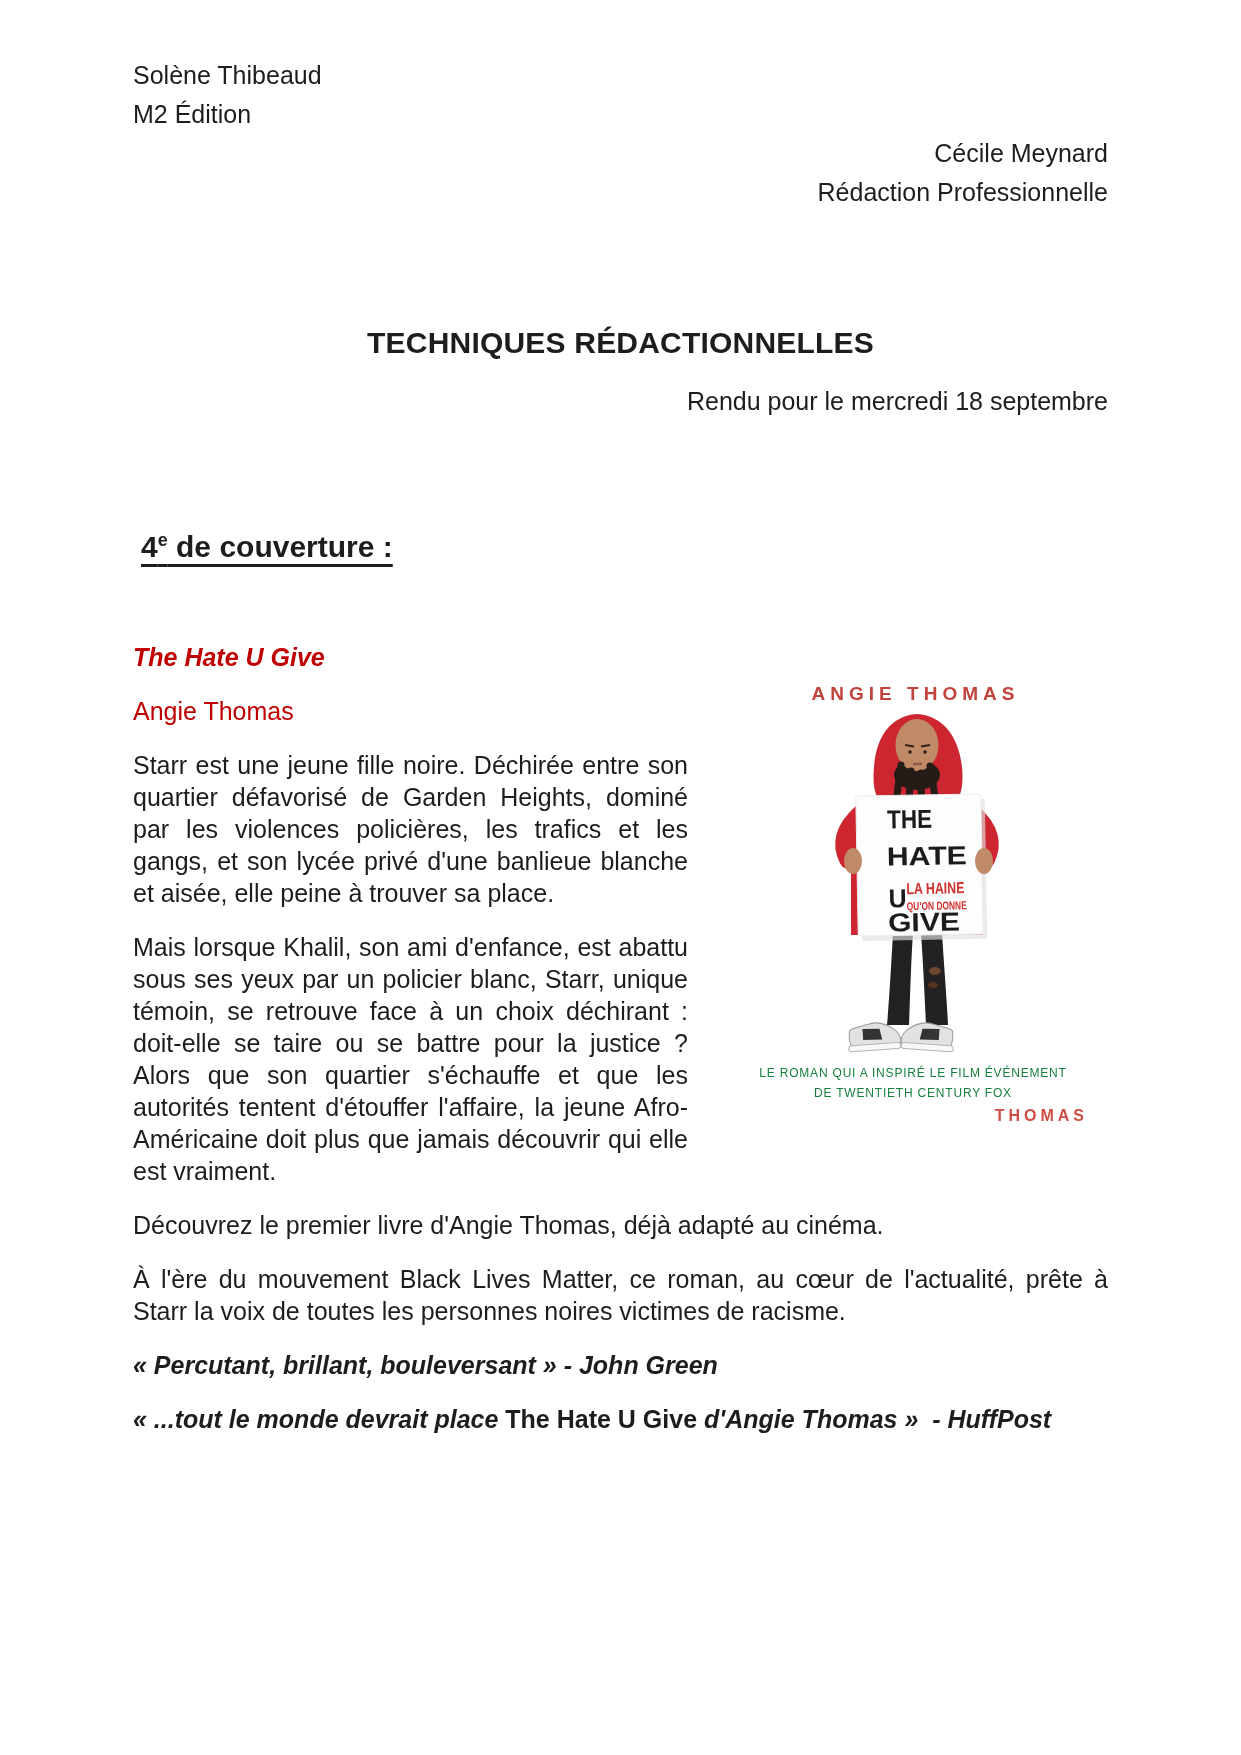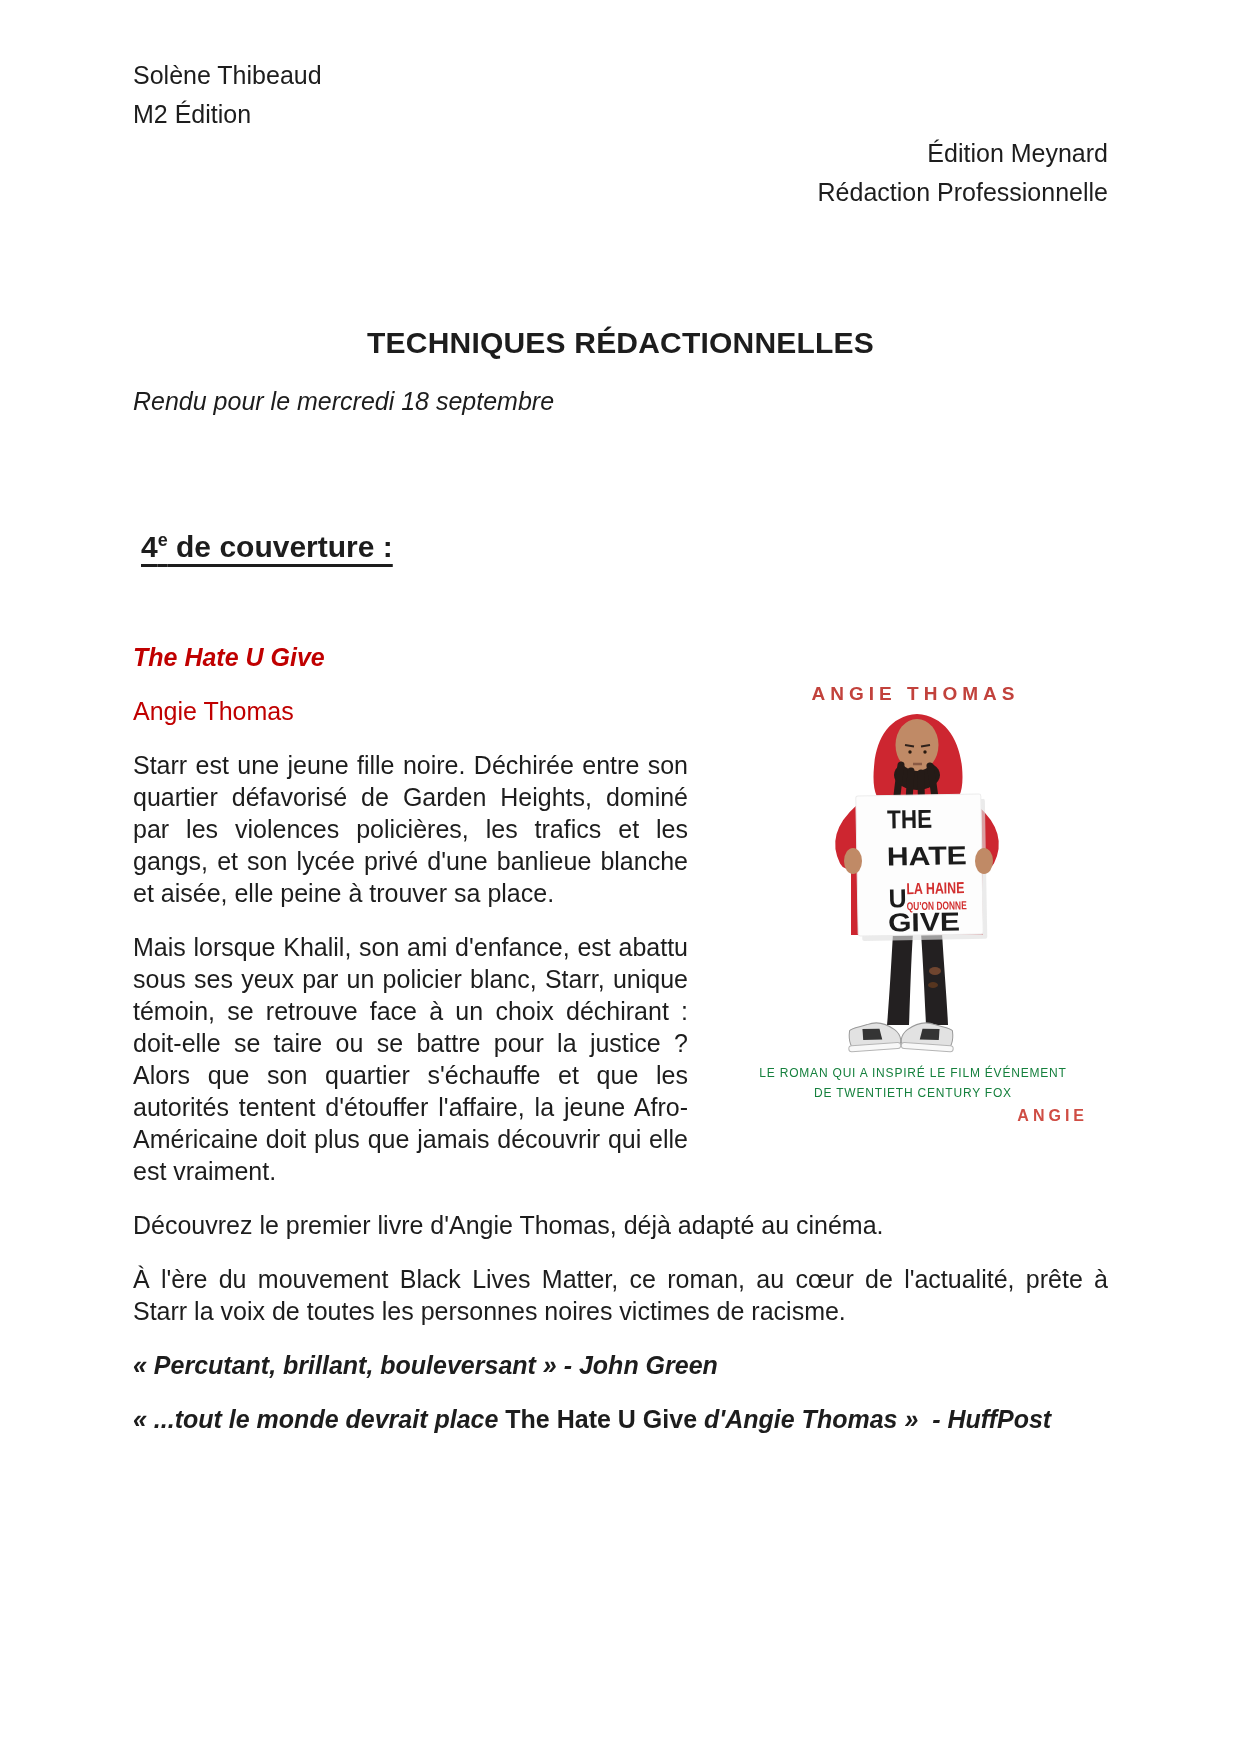--- a/index.html
+++ b/index.html
@@ -11,21 +11,21 @@
   .page {
     box-sizing: border-box;
     width: 1241px; height: 1755px;
     padding: 56px 133px 0 133px;
     overflow: hidden;
     background: #ffffff;
   }
   .doc-header { display: flex; justify-content: space-between; font-size: 25px; line-height: 39px; flex-direction: column; }
   .doc-header .hdr-right { text-align: right; }
   .doc-title { margin: 112px 0 0; text-align: center; font-size: 30px; line-height: 38px; font-weight: 700; letter-spacing: .2px; }
-  .doc-subtitle { margin-top: 22px; text-align: left; font-size: 25px; line-height: 34px; font-style: italic; }
+  .doc-subtitle { margin-top: 22px; text-align: right; font-size: 25px; line-height: 34px; }
   .section-heading {
     margin: 102px 8px 0; font-size: 30px; line-height: 40px; font-weight: 700;
     text-decoration: underline; text-underline-offset: 7px; text-decoration-thickness: 2.5px;
   }
   .section-heading .sup { font-size: 18px; vertical-align: 11px; }
   .cover {
     float: right; width: 420px; height: 516px; box-sizing: border-box;
     padding: 42px 0 0 30px; text-align: center;
   }
   .cover-author { font-size: 19px; line-height: 22px; letter-spacing: 5px; text-indent: 5px; font-weight: 600; color: #c2423c; }
@@ -43,21 +43,21 @@
 <body>
 
 <div class="page">
 
   <div class="doc-header">
     <div class="hdr-left">
       <div>Solène Thibeaud</div>
       <div>M2 Édition</div>
     </div>
     <div class="hdr-right">
-      <div>Édition Meynard</div>
+      <div>Cécile Meynard</div>
       <div>Rédaction Professionnelle</div>
     </div>
   </div>
 
   <h1 class="doc-title">TECHNIQUES RÉDACTIONNELLES</h1>
   <div class="doc-subtitle">Rendu pour le mercredi 18 septembre</div>
 
   <h2 class="section-heading"><span>4</span><span class="sup">e</span><span> de couverture :</span></h2>
 
   <div class="content">
@@ -127,21 +127,21 @@
         <g fill="#c08a66">
           <ellipse cx="130" cy="150" rx="9" ry="13"></ellipse>
           <ellipse cx="261" cy="150" rx="9" ry="13"></ellipse>
         </g>
       </svg>
 
       <div class="cover-caption">
         <div>LE ROMAN QUI A INSPIRÉ LE FILM ÉVÉNEMENT</div>
         <div>DE TWENTIETH CENTURY FOX</div>
       </div>
-      <div class="cover-publisher">ANGIE</div>
+      <div class="cover-publisher">THOMAS</div>
     </div>
 
     <h3 class="book-title">The Hate U Give</h3>
     <div class="book-author">Angie Thomas</div>
 
     <p class="body">Starr est une jeune fille noire. Déchirée entre son quartier défavorisé de Garden Heights, dominé par les violences policières, les trafics et les gangs, et son lycée privé d'une banlieue blanche et aisée, elle peine à trouver sa place.</p>
     <p class="body">Mais lorsque Khalil, son ami d'enfance, est abattu sous ses yeux par un policier blanc, Starr, unique témoin, se retrouve face à un choix déchirant : doit-elle se taire ou se battre pour la justice ? Alors que son quartier s'échauffe et que les autorités tentent d'étouffer l'affaire, la jeune Afro-Américaine doit plus que jamais découvrir qui elle est vraiment.</p>
     <p class="body">Découvrez le premier livre d'Angie Thomas, déjà adapté au cinéma.</p>
     <p class="body">À l'ère du mouvement Black Lives Matter, ce roman, au cœur de l'actualité, prête à Starr la voix de toutes les personnes noires victimes de racisme.</p>
 

